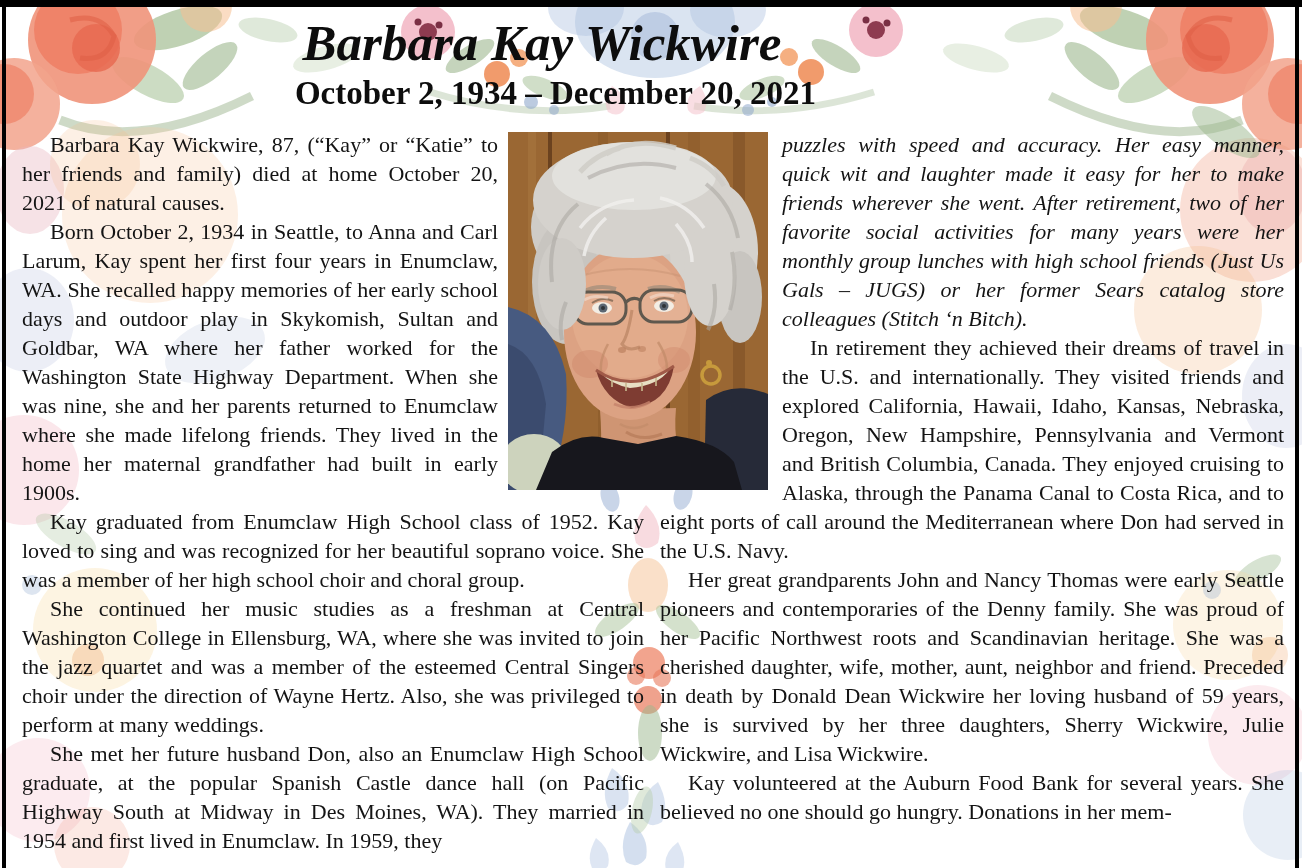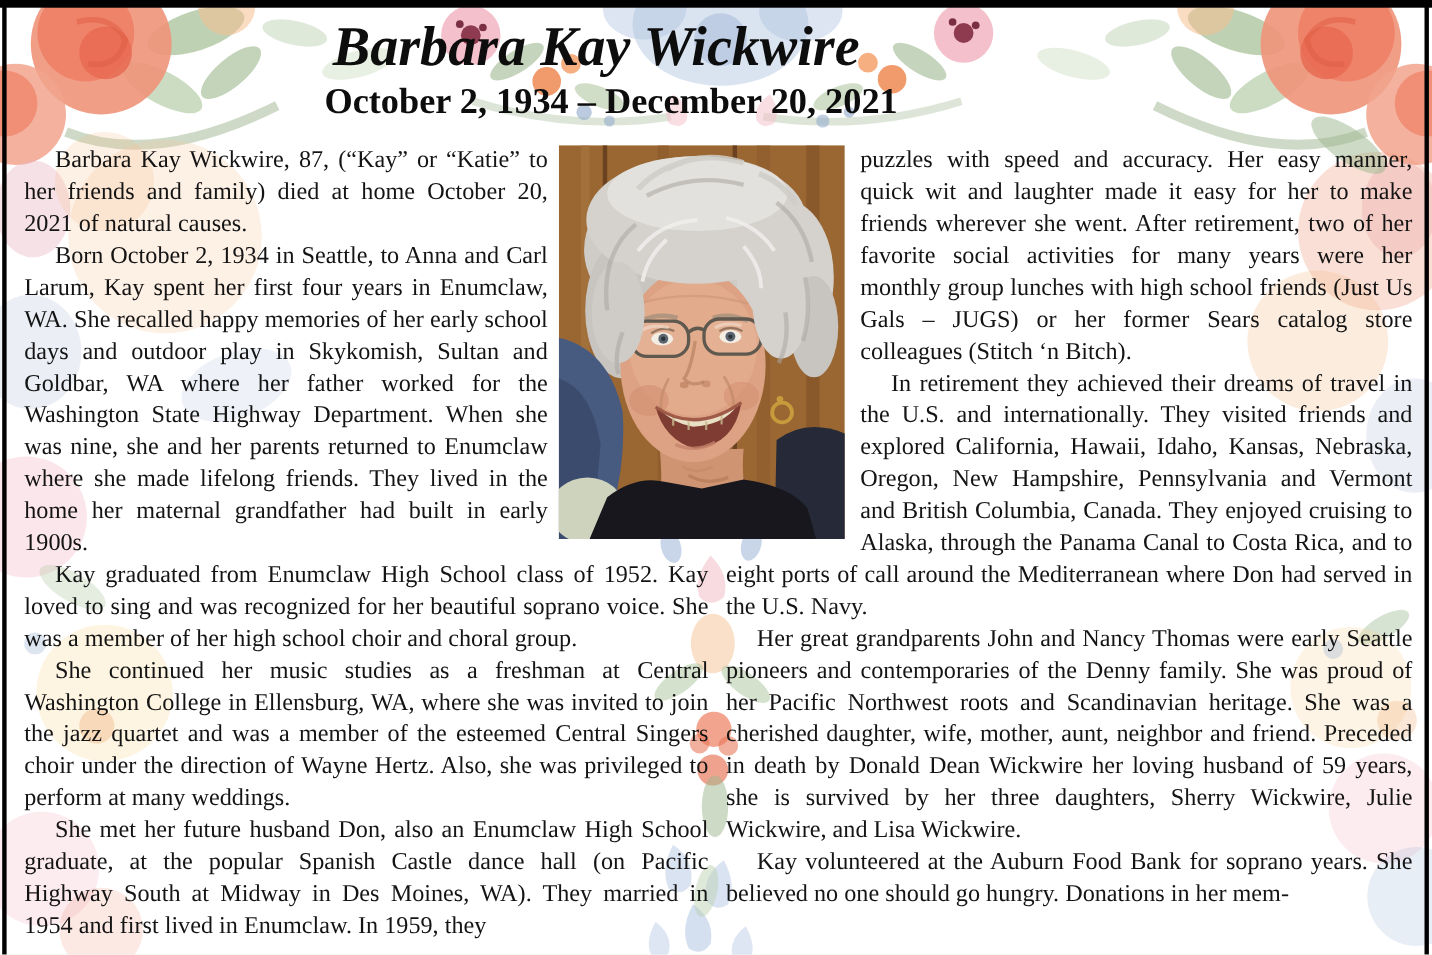--- a/index.html
+++ b/index.html
@@ -20,21 +20,21 @@
   .header { position:absolute; left:0; top:14px; width:1084px; text-align:center; z-index:3; }
   .title  { font-weight:bold; font-style:italic; font-size:51px; line-height:58px; color:#0d0d0d; }
   .dates  { font-weight:bold; font-size:33px; line-height:38px; margin-top:2px; color:#0d0d0d;margin-left:27px; }
 
   
   .col { position:absolute; top:130px; z-index:3; font-size:22px; line-height:29px;
          text-align:justify; hyphens:auto; -webkit-hyphens:auto; }
   .col-left  { left:22px;  width:622px; }
   .col-right { left:660px; width:624px; }
   .col p { margin:0; text-indent:28px; }
-  .col p.cont { text-indent:0; }
+  .col p.cont { text-indent:0;font-style:italic; }
   .spacer-l { float:right; width:146px; height:372px; }
   .spacer-r { float:left;  width:122px; height:372px; }
 
   
   .photo { position:absolute; left:508px; top:132px; width:260px; height:358px; z-index:4; }
   .photo svg { display:block; width:100%; height:100%; }
 </style>
 </head>
 <body>
 
@@ -162,21 +162,21 @@
     <p>Kay graduated from Enumclaw High School class of 1952. Kay loved to sing and was recognized for her beautiful soprano voice. She was a member of her high school choir and choral group.</p>
     <p>She continued her music studies as a freshman at Central Washington College in Ellensburg, WA, where she was invited to join the jazz quartet and was a member of the esteemed Central Singers choir under the direction of Wayne Hertz. Also, she was privileged to perform at many weddings.</p>
     <p>She met her future husband Don, also an Enumclaw High School graduate, at the popular Spanish Castle dance hall (on Pacific Highway South at Midway in Des Moines, WA). They married in 1954 and first lived in Enumclaw. In 1959, they</p>
   </div>
 
   <div class="col col-right">
     <div class="spacer-r"></div>
     <p class="cont">puzzles with speed and accuracy. Her easy manner, quick wit and laughter made it easy for her to make friends wherever she went. After retirement, two of her favorite social activities for many years were her monthly group lunches with high school friends (Just Us Gals – JUGS) or her former Sears catalog store colleagues (Stitch ‘n Bitch).</p>
     <p>In retirement they achieved their dreams of travel in the U.S. and internationally. They visited friends and explored California, Hawaii, Idaho, Kansas, Nebraska, Oregon, New Hampshire, Pennsylvania and Vermont and British Columbia, Canada. They enjoyed cruising to Alaska, through the Panama Canal to Costa Rica, and to eight ports of call around the Mediterranean where Don had served in the U.S. Navy.</p>
     <p>Her great grandparents John and Nancy Thomas were early Seattle pioneers and contemporaries of the Denny family. She was proud of her Pacific Northwest roots and Scandinavian heritage. She was a cherished daughter, wife, mother, aunt, neighbor and friend. Preceded in death by Donald Dean Wickwire her loving husband of 59 years, she is survived by her three daughters, Sherry Wickwire, Julie Wickwire, and Lisa Wickwire.</p>
-    <p>Kay volunteered at the Auburn Food Bank for soprano years. She believed no one should go hungry. Donations in her mem-</p>
+    <p>Kay volunteered at the Auburn Food Bank for several years. She believed no one should go hungry. Donations in her mem-</p>
   </div>
 
   <div class="photo">
     <svg viewBox="0 0 260 358" preserveAspectRatio="none">
 
       <rect width="260" height="358" fill="#9a6733"></rect>
       <rect x="20" y="0" width="8" height="358" fill="#a9763f" opacity=".6"></rect>
       <rect x="90" y="0" width="10" height="358" fill="#8a5a2a" opacity=".6"></rect>
       <rect x="180" y="0" width="12" height="358" fill="#8a5a2a" opacity=".5"></rect>
       <rect x="225" y="0" width="12" height="358" fill="#7c4f24" opacity=".55"></rect>

